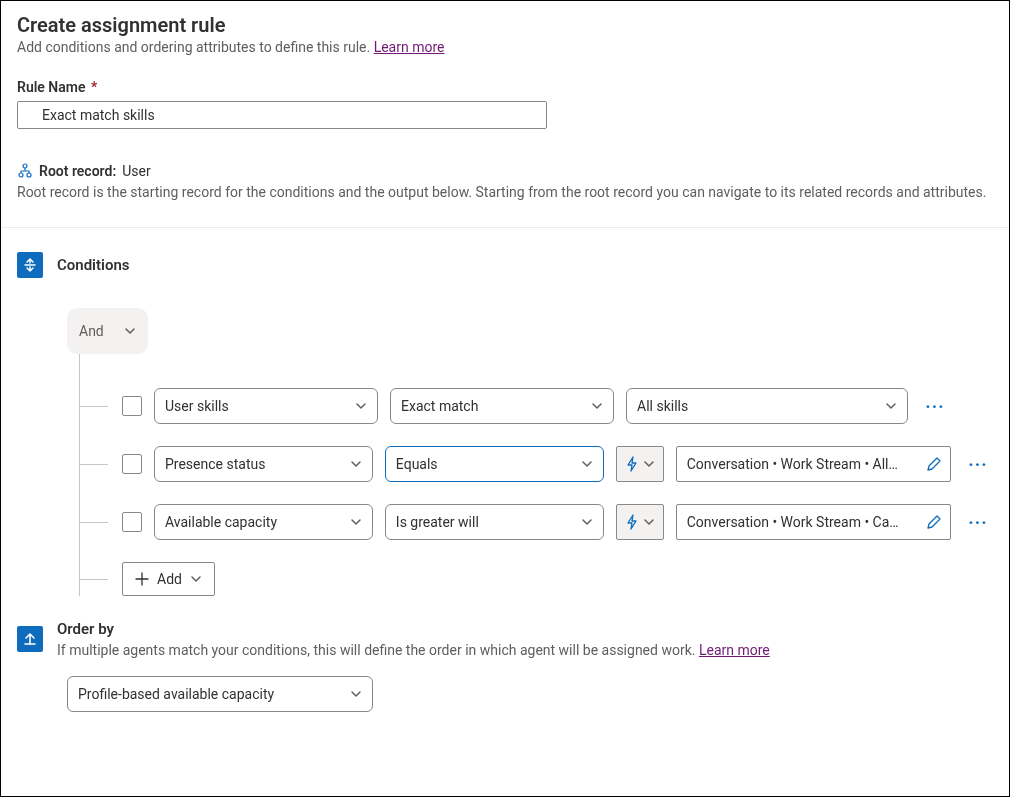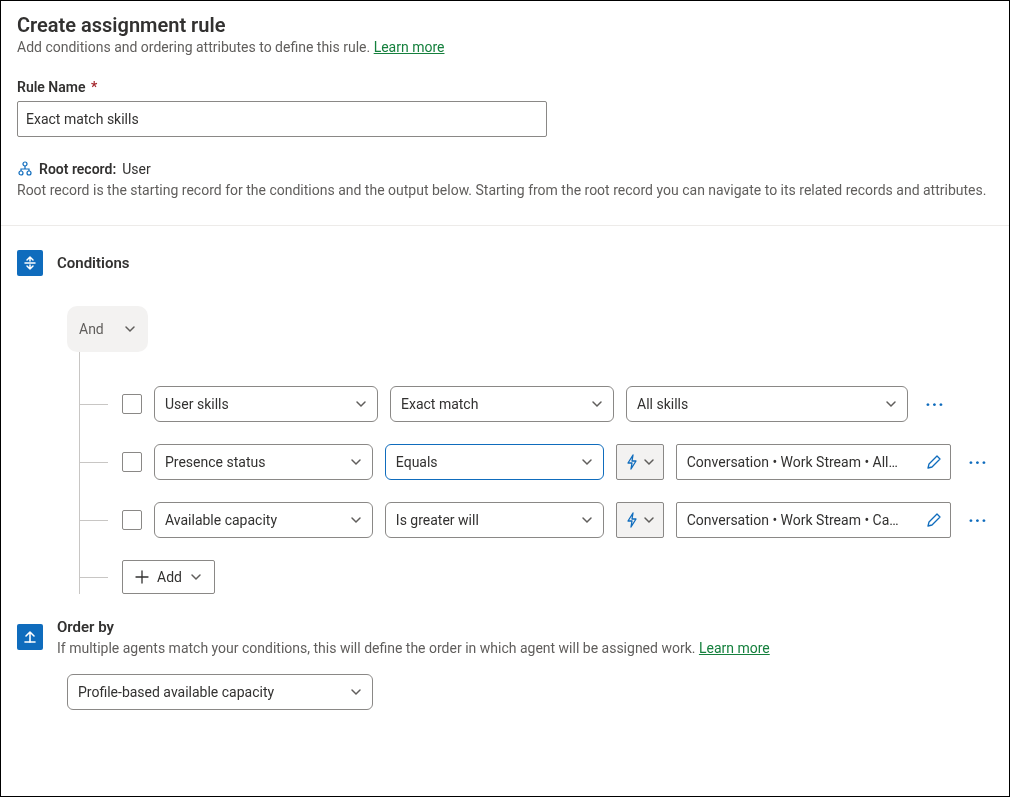--- a/index.html
+++ b/index.html
@@ -21,47 +21,47 @@
     font-size: 20px;
     font-weight: 600;
     margin: 0 0 2px 0;
   }
   .subtitle {
     font-size: 14px;
     color: #605e5c;
     margin: 0 0 24px 0;
   }
   .link {
-    color: #15803d;
+    color: #701a75;
     text-decoration: underline;
     cursor: pointer;
   }
   .field-label {
     font-weight: 600;
     margin-bottom: 6px;
   }
   .required {
     color: #a4262c;
     margin-left: 2px;
   }
   .text-input {
     width: 530px;
-    height: 36px;
-    border: 1px solid #8a8886;
-    border-radius: 2px;
-    padding: 0 8px;
+    height: 28px;
+    border: 1px solid #8a8886;
+    border-radius: 2px;
+    padding: 0 24px;
     font-size: 14px;
     font-family: inherit;
     color: #323130;
   }
   .root-record-row {
     display: flex;
     align-items: center;
     gap: 6px;
-    margin-top: 24px;
+    margin-top: 34px;
     font-size: 14px;
   }
   .root-record-row .rr-label {
     font-weight: 600;
   }
   .root-record-desc {
     color: #605e5c;
     margin-top: 4px;
     font-size: 14px;
     line-height: 18px;

